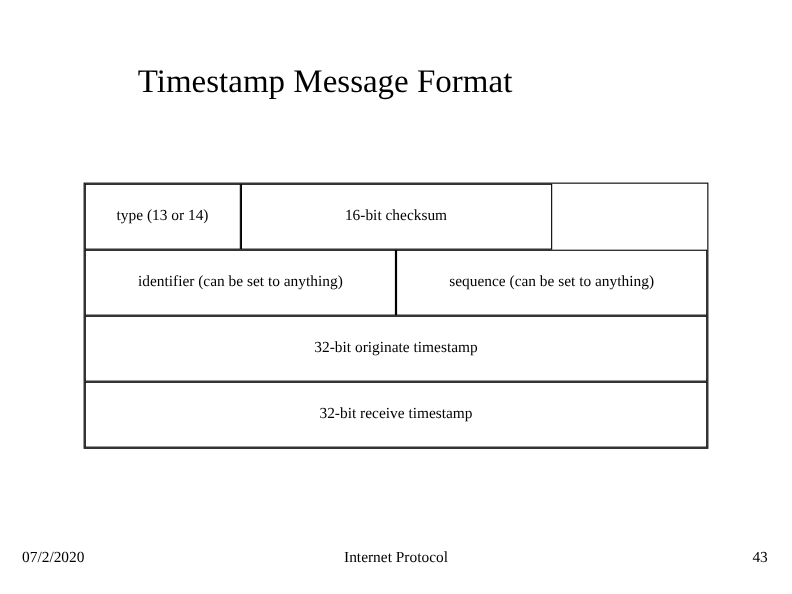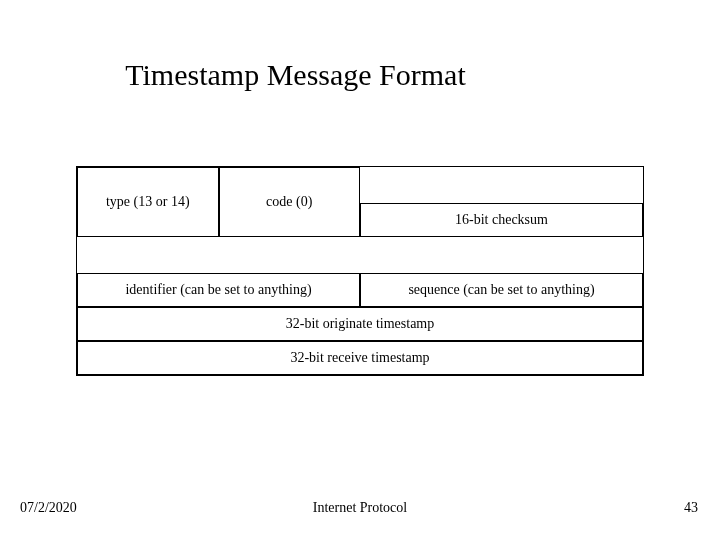--- a/index.html
+++ b/index.html
@@ -1,39 +1,38 @@
 <!DOCTYPE html>
 <html><head>
 <meta charset="utf-8">
 <style>
   * { box-sizing: border-box; margin: 0; padding: 0; }
   html, body { width: 720px; height: 540px; background: #fff; font-family: "Times New Roman", Times, serif; color: #000; }
   .slide { position: relative; width: 720px; height: 540px; }
   .title { position: absolute; top: 58px; left: 0; width: 591px; text-align: center; font-size: 30px; font-weight: 400; }
   .table { position: absolute; top: 166px; left: 76px; width: 568px; border: 1px solid #000; border-collapse: collapse; font-size: 14px; }
   .row { display: flex; width: 100%; }
-  .cell { border: 1px solid #000; padding: 8px 6px; text-align: center; display: flex; align-items: center; justify-content: center; }
+  .cell { border: 1px solid #000; padding: 21px 6px; text-align: center; display: flex; align-items: center; justify-content: center; }
   .w25 { width: 25%; }
-  .w50 { width: 50%; margin-top: 36px; }
+  .w50 { width: 50%; }
   .w100 { width: 100%; text-align: center; }
   .footer { position: absolute; left: 0; bottom: 24px; width: 720px; height: 20px; font-size: 14px; }
   .footer-date { position: absolute; left: 20px; bottom: 0; }
   .footer-title { position: absolute; left: 0; width: 720px; text-align: center; bottom: 0; }
   .footer-page { position: absolute; right: 22px; bottom: 0; margin-left: 32px; }
 </style>
 </head>
 <body>
 
 <div class="slide">
   <div class="title">Timestamp Message Format</div>
 
   <div class="table">
     <div class="row">
       <div class="cell w25">type (13 or 14)</div>
-      <div class="cell w25">code (0)</div>
       <div class="cell w50">16-bit checksum</div>
     </div>
     <div class="row">
       <div class="cell w50">identifier (can be set to anything)</div>
       <div class="cell w50">sequence (can be set to anything)</div>
     </div>
     <div class="row">
       <div class="cell w100">32-bit originate timestamp</div>
     </div>
     <div class="row">

